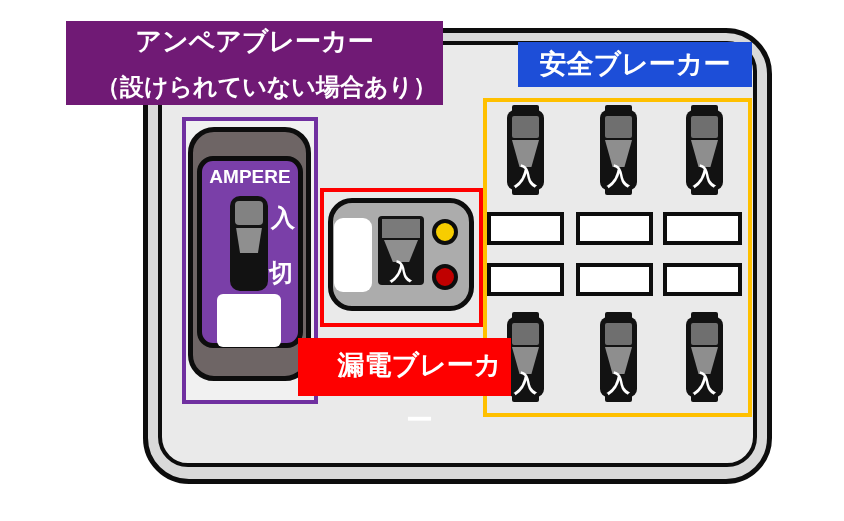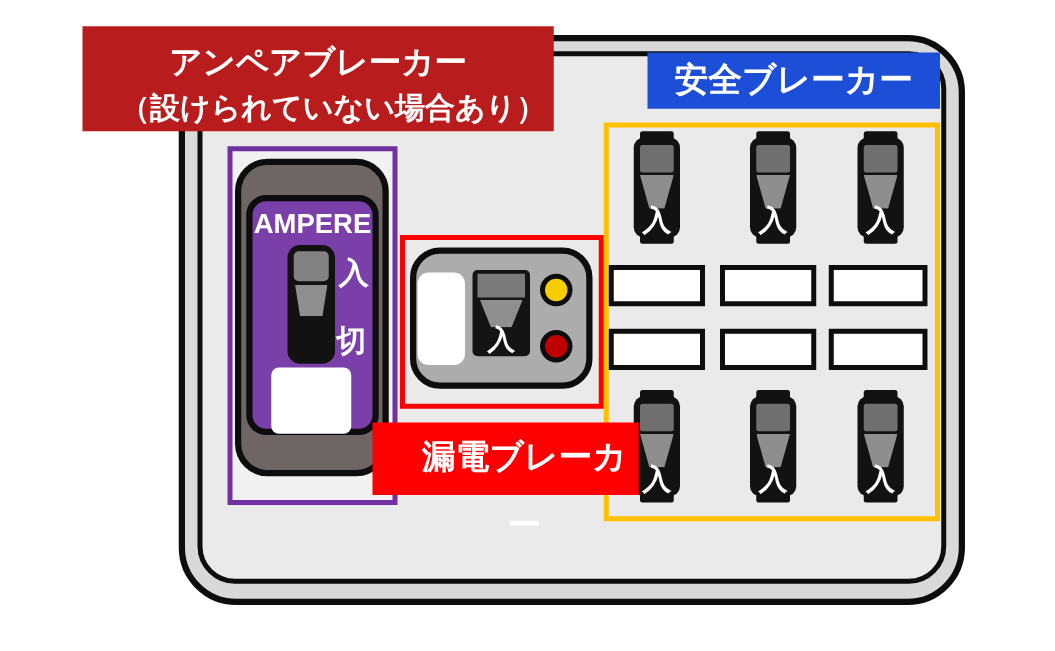--- a/index.html
+++ b/index.html
@@ -14,21 +14,21 @@
                border:4px solid #0d0d0d;border-radius:30px;z-index:2;}
 
   
   .purple-box{left:182px;top:117px;width:136px;height:287px;border:4px solid #7030A0;
               background:#F1F1F1;z-index:3;}
   .amp-body{left:188px;top:127px;width:123px;height:254px;background:#6E6565;
             border:5px solid #0d0d0d;border-radius:26px;z-index:4;}
   .amp-panel{left:197px;top:156px;width:106px;height:192px;background:#7A3FA8;
              border:5px solid #0d0d0d;border-radius:16px;z-index:5;}
   .amp-title{left:200px;top:166px;width:100px;text-align:center;color:#fff;
-             font-size:22px;font-weight:bold;z-index:6;}
+             font-size:19px;font-weight:bold;z-index:6;}
   .amp-sw-body{left:230px;top:196px;width:38px;height:95px;background:#121212;
                border-radius:10px;z-index:6;}
   .amp-sw-gray{left:235px;top:201px;width:28px;height:24px;background:#828282;
                border-radius:4px;z-index:7;}
   .amp-sw-trap{left:235px;top:228px;width:28px;height:25px;background:#8F8F8F;
                clip-path:polygon(4% 0,96% 0,82% 100%,18% 100%);z-index:7;}
   .amp-on{left:269px;top:202px;width:28px;text-align:center;color:#fff;
           font-size:24px;font-weight:bold;z-index:6;}
   .amp-off{left:267px;top:257px;width:28px;text-align:center;color:#fff;
            font-size:24px;font-weight:bold;z-index:6;}
@@ -65,23 +65,23 @@
              font-size:23px;font-weight:bold;}
   .s1{left:507px;top:105px;} .s2{left:600px;top:105px;} .s3{left:686px;top:105px;}
   .s4{left:507px;top:312px;} .s5{left:600px;top:312px;} .s6{left:686px;top:312px;}
 
   .blank{position:absolute;height:33px;background:#fff;border:4px solid #0d0d0d;
          box-sizing:border-box;z-index:5;}
   .b1{left:487px;top:212px;width:77px;} .b2{left:576px;top:212px;width:77px;} .b3{left:663px;top:212px;width:79px;}
   .b4{left:487px;top:263px;width:77px;} .b5{left:576px;top:263px;width:77px;} .b6{left:663px;top:263px;width:79px;}
 
   
-  .label-purple{left:66px;top:21px;width:377px;height:84px;background:#b91c1c;color:#fff;
+  .label-purple{left:66px;top:21px;width:377px;height:84px;background:#701a75;color:#fff;
                 font-weight:bold;text-align:center;display:flex;flex-direction:column;
-                justify-content:flex-end;z-index:20;}
+                justify-content:space-between;z-index:20;}
   .label-purple .l1{font-size:26px;line-height:40px;}
   .label-purple .l2{font-size:24px;line-height:36px;padding-left:24px;}
   .label-orange{left:518px;top:42px;width:234px;height:45px;background:#1d4ed8;color:#fff;
                 font-size:27px;font-weight:bold;text-align:center;line-height:45px;z-index:20;}
   .label-red{left:298px;top:338px;width:213px;height:58px;background:#FE0000;color:#fff;
              font-size:27px;font-weight:bold;text-align:center;line-height:55px;z-index:20;padding-left:30px;}
 </style>
 </head>
 <body>
 

